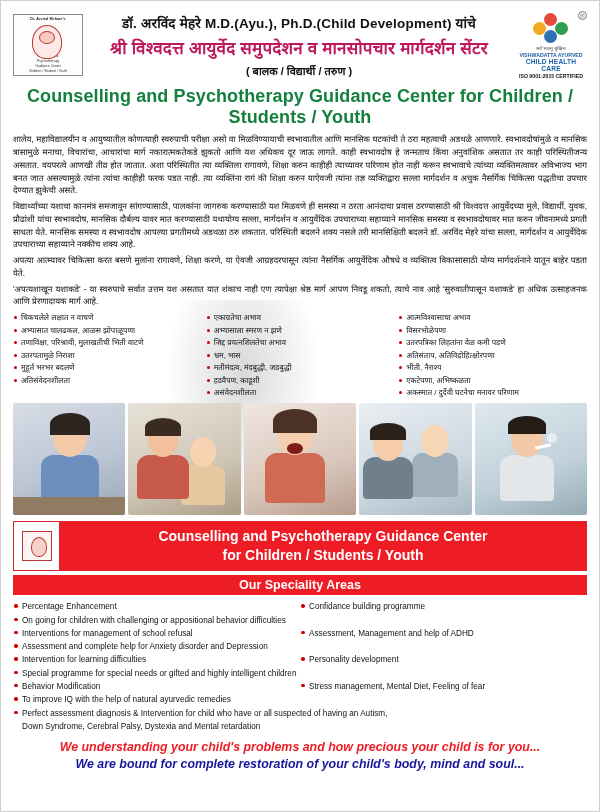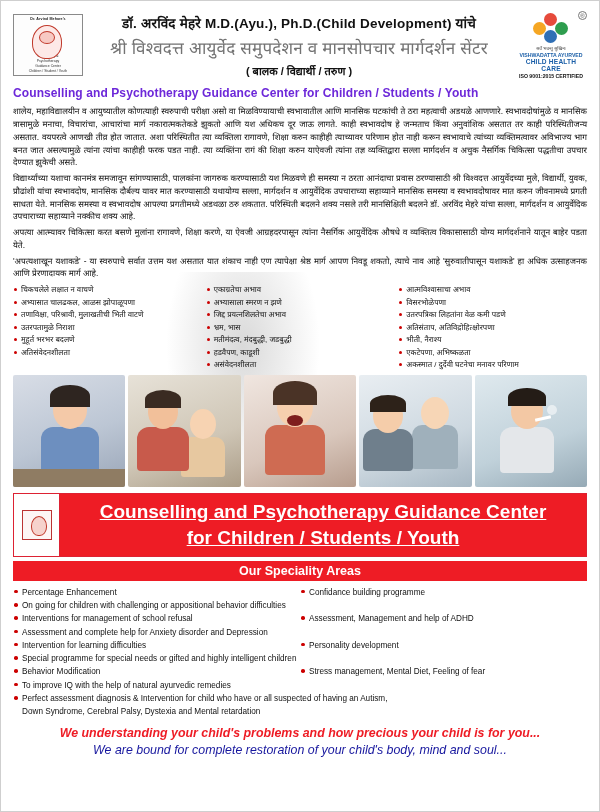--- a/index.html
+++ b/index.html
@@ -68,22 +68,22 @@
   }
   .doc-line {
     font-size:13.5px;
     font-weight:bold;
     color:#111;
     letter-spacing:.2px;
   }
   .center-title {
     margin-top:4px;
     font-size:17px;
-    font-weight:normal;
-    color:#737373;
+    font-weight:bold;
+    color:#be185d;
     letter-spacing:.2px;
   }
   .center-sub {
     margin-top:4px;
     font-size:11px;
     font-weight:bold;
     color:#111;
   }
 
   .logo-right {
@@ -110,23 +110,24 @@
   .chc-mark .p3 { background:#2e9d4e; left:23px; top:9px; }
   .chc-mark .p4 { background:#2f6fb5; left:12px; top:17px; }
   .chc-txt1 { font-size:5.2px; color:#1b5fa8; font-weight:bold; line-height:1.2; margin-top:1px;}
   .chc-txt2 { font-size:6.6px; color:#1b5fa8; font-weight:bold; letter-spacing:.2px;}
   .chc-txt3 { font-size:4.6px; color:#444; }
   .chc-iso  { font-size:5.2px; color:#111; font-weight:bold; margin-top:1px;}
 
   
   .eng-title {
     margin-top:7px;
-    font-size:12px;
-    font-weight:bold;
-    color:#6d28d9;
+    text-align:center;
+    font-size:18px;
+    font-weight:bold;
+    color:#15803d;
     letter-spacing:.1px;
   }
 
   
   .para-block {
     margin-top:5px;
     font-size:8.4px;
     line-height:1.52;
     text-align:justify;
     color:#111;
@@ -254,24 +255,23 @@
     content:""; position:absolute; left:8px; top:5px;
     width:14px; height:18px; border:1px solid #c0392b; border-radius:50% 50% 45% 45%;
     background:#f6d2cc;
   }
   .rb-text {
     flex:1 1 auto;
     background:#ee1c25;
     color:#fff;
     text-align:center;
     font-weight:bold;
-    font-size:19px;
+    font-size:14px;
     line-height:1.35;
     padding:5px 4px;
-    text-decoration:underline;
   }
 
   .spec-bar {
     margin-top:4px;
     background:#ee1c25;
     color:#fff;
     text-align:center;
     font-weight:bold;
     font-size:12.5px;
     padding:3px 0;
@@ -301,21 +301,21 @@
   
   .footer {
     margin-top:7px;
     text-align:center;
   }
   .foot1 {
     font-size:12.4px; font-weight:bold; color:#ee1c25; font-style:italic;
   }
   .foot2 {
     margin-top:3px;
-    font-size:12.4px; font-weight:normal; color:#17179e; font-style:italic;
+    font-size:12.4px; font-weight:bold; color:#17179e; font-style:italic;
   }
 </style>
 </head>
 <body>
 
 <div class="page">
 
   <div class="header">
 
     <div class="logo-left">

